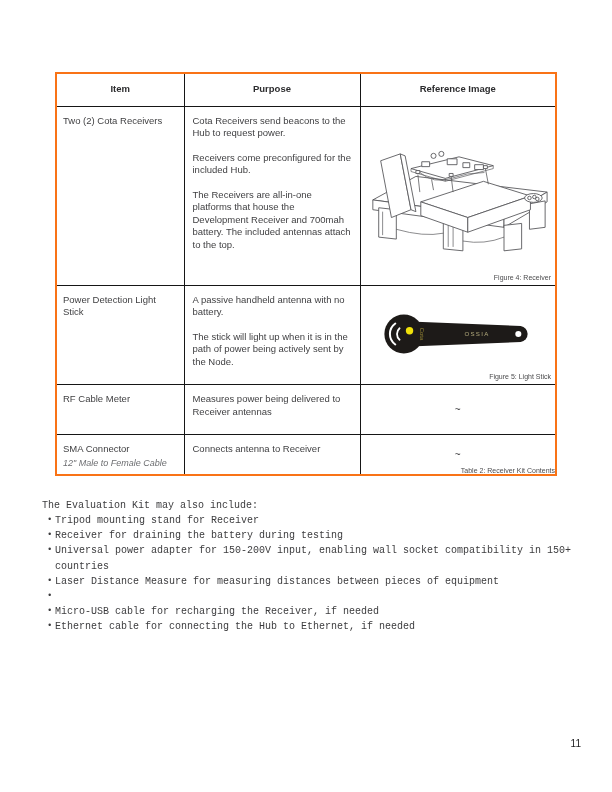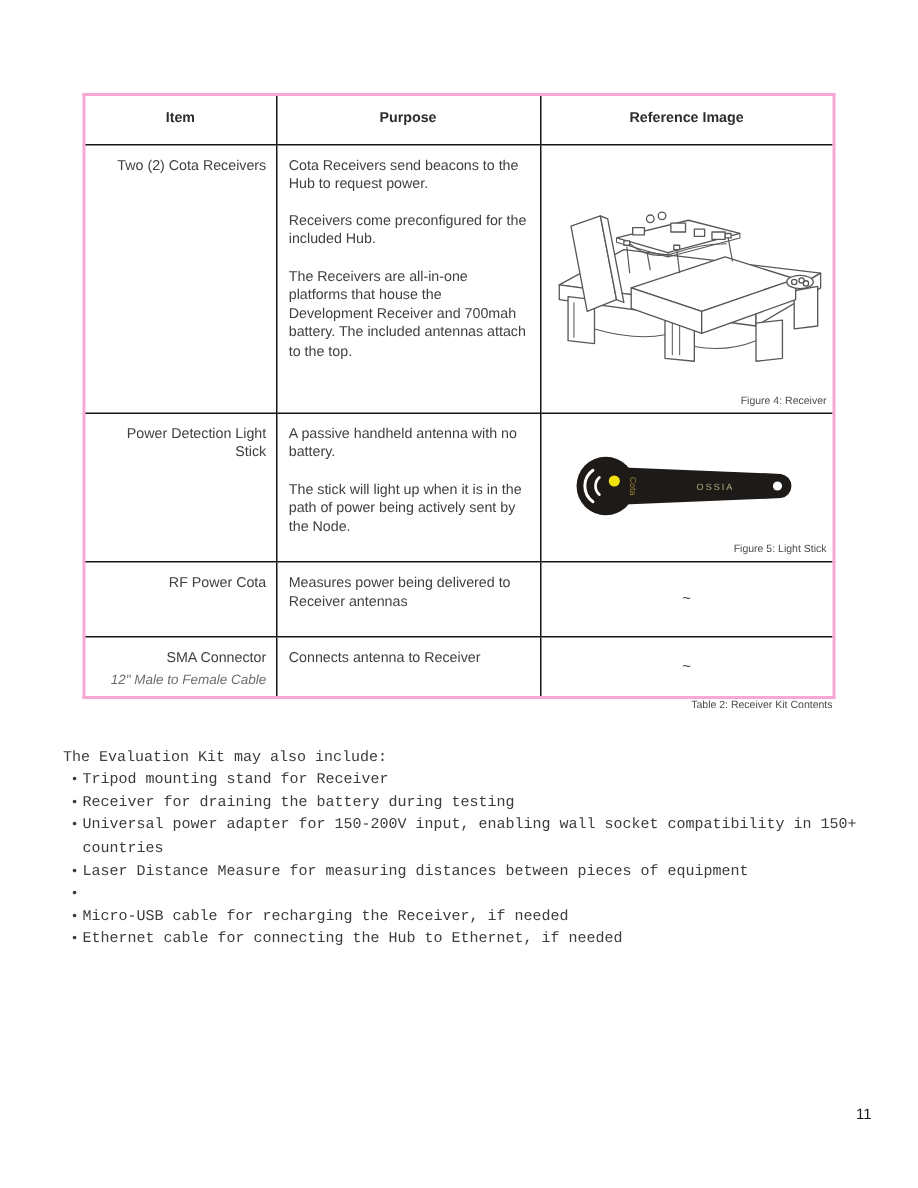--- a/index.html
+++ b/index.html
@@ -8,43 +8,43 @@
     position:relative;
     width:612px; height:792px;
     background:#ffffff;
     font-family:"Liberation Sans","DejaVu Sans",sans-serif;
     color:#3f3f41;
     overflow:hidden;
   }
 
   
   .kit-table {
-    position:absolute; left:55px; top:62px;
+    position:absolute; left:55px; top:72px;
     width:500px;
     border-collapse:collapse;
     table-layout:fixed;
-    border:2px solid #f9a8d4;
+    border:2px solid #f97316;
   }
   .kit-table col.c-item { width:128px; }
   .kit-table col.c-purpose { width:176px; }
   .kit-table col.c-ref { width:196px; }
   .kit-table th, .kit-table td {
     border:1px solid #161616;
     vertical-align:top;
     font-size:9.5px;
     line-height:1.32;
   }
   .kit-table th {
     height:33px;
     vertical-align:middle;
     text-align:center;
     font-weight:bold;
     color:#2c2c2e;
   }
-  td.cell-item { text-align:right; padding:8px 6px 4px; }
+  td.cell-item { text-align:left; padding:8px 6px 4px; }
   td.cell-purpose { padding:8px 8px 4px; }
   td.cell-purpose p { margin:0 0 12px; }
   td.cell-ref { position:relative; padding:0; }
   td.cell-ref.tilde { vertical-align:middle; text-align:center; font-size:10px; color:#3f3f41; }
   tr.row-1 { height:179px; }
   tr.row-2 { height:92px; }
   tr.row-3 { height:47px; }
   tr.row-4 { height:40px;padding-left:37px; }
   .item-subtitle { font-style:italic; color:#6d6e71; font-size:9px; margin-top:2px; }
 
@@ -170,21 +170,21 @@
             <text x="40" y="22" transform="rotate(90 40 22)" text-anchor="middle" fill="#9a8a35" font-size="6.2" font-family="Liberation Sans, sans-serif">Cota</text>
             <text x="100" y="24.6" text-anchor="middle" fill="#b3aa7c" font-size="6.4" letter-spacing="1.4" font-family="Liberation Sans, sans-serif">OSSIA</text>
             <circle cx="143.5" cy="22" r="3.2" fill="#ffffff"></circle>
           </svg>
         </div>
         <div class="fig-caption">Figure 5: Light Stick</div>
       </td>
     </tr>
 
     <tr class="row-3">
-      <td class="cell-item">RF Power Cota</td>
+      <td class="cell-item">RF Cable Meter</td>
       <td class="cell-purpose">
         <p>Measures power being delivered to Receiver antennas</p>
       </td>
       <td class="cell-ref tilde">~</td>
     </tr>
 
     <tr class="row-4">
       <td class="cell-item">
         <div>SMA Connector</div>
         <div class="item-subtitle">12" Male to Female Cable</div>

